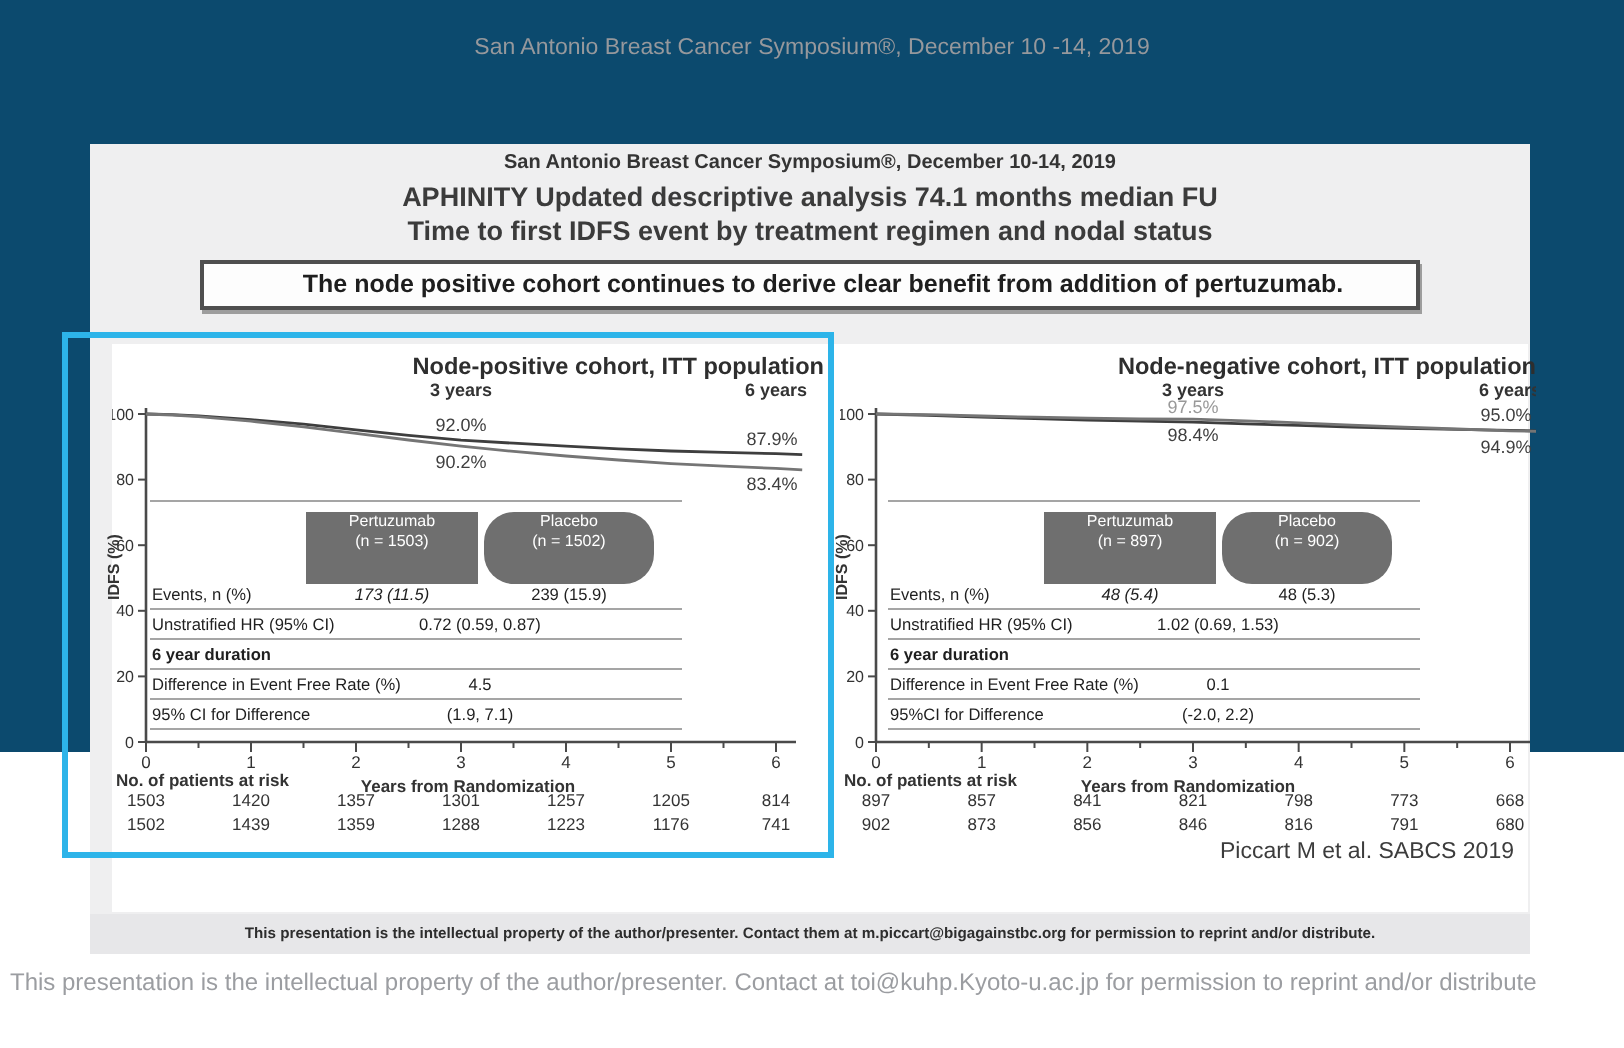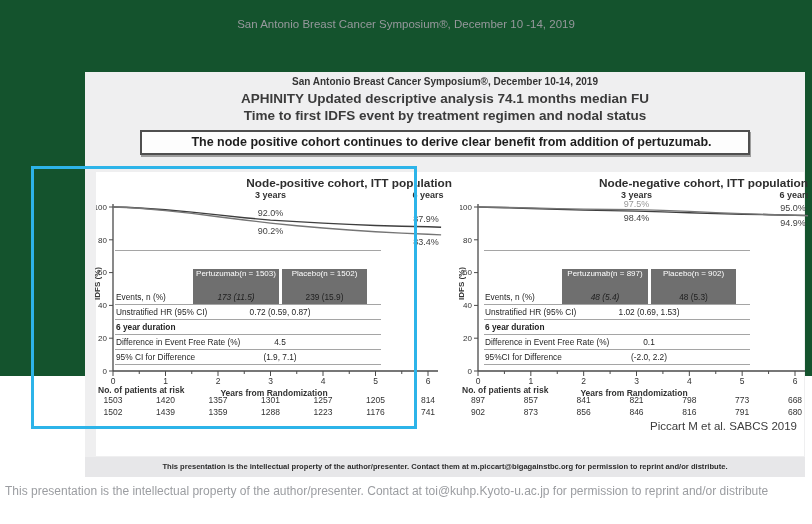--- a/index.html
+++ b/index.html
@@ -1,18 +1,18 @@
 <!DOCTYPE html>
 <html><head>
 <meta charset="utf-8">
 <style>
   * { margin:0; padding:0; box-sizing:border-box; }
   html,body { width:812px; height:524px; background:#ffffff; overflow:hidden;
     font-family:"Liberation Sans", sans-serif; }
-  .page { position:relative; width:812px; height:376px; background:#14532d; }
+  .page { position:relative; width:812px; height:376px; background:#0c4a6e; }
 
   .top-caption { position:absolute; top:18px; left:0; width:812px; text-align:center;
     font-size:11.5px; color:#96989c; }
   .bottom-caption { position:absolute; top:484px; left:5px; font-size:12px; color:#9b9da1;
     white-space:nowrap; }
 
   .slide { position:absolute; left:45px; top:72px; width:720px; height:405px;
     background:#efeff0; }
   .slide-header { position:absolute; top:4px; left:0; width:720px; text-align:center;
     font-size:10px; font-weight:bold; color:#343434; }
@@ -34,25 +34,25 @@
   .ylabel { position:absolute; left:-34px; top:105px; width:70px; text-align:center;
     transform:rotate(-90deg); font-size:8px; font-weight:bold; color:#333; }
   .xlabel { position:absolute; top:214px; left:0; right:0; text-align:center;
     font-size:8.5px; font-weight:bold; color:#333; }
   .atrisk-label { position:absolute; top:211px; left:2px; font-size:8.5px; font-weight:bold; color:#333; }
 
   .stats { position:absolute; width:266px; top:76px; z-index:2; }
   .chart-0 .stats { left:19px; }
   .chart-1 .stats { left:24px; }
   .st-header { position:relative; height:40px; border-top:1px solid #a5a5a5; }
-  .st-cell { position:absolute; top:18px; height:36px; background:#6f6f6f; color:#fff;
-    font-size:8px; text-align:center; display:flex; 
-    justify-content:center; line-height:1.2; }
+  .st-cell { position:absolute; top:5px; height:36px; background:#6f6f6f; color:#fff;
+    font-size:8px; text-align:center; display:flex; flex-direction:column;
+    line-height:1.2; }
   .st-cell-1 { left:78px; width:86px; }
-  .st-cell-2 { left:167px; width:85px; }
+  .st-cell-2 { left:167px; width:85px;border-radius:15px; }
   .st-row { position:relative; height:15px; line-height:15px;
     border-bottom:1px solid #a5a5a5; font-size:8.3px; color:#1f1f1f; }
   .st-label { position:absolute; left:1px; white-space:nowrap; }
   .st-bold .st-label { font-weight:bold; }
   .st-v1 { position:absolute; left:78px; width:86px; text-align:center;font-style:italic; }
   .st-v2 { position:absolute; left:167px; width:85px; text-align:center; }
   .st-span { position:absolute; left:78px; width:174px; text-align:center; }
 
   .credit { position:absolute; top:348px; right:8px; font-size:11.5px; color:#3c3c3c; }
   .slide-footer { position:absolute; left:0; top:385px; width:720px; height:20px;
@@ -62,21 +62,21 @@
   .highlight-box { position:absolute; left:31px; top:166px; width:386px; height:263px;
     border:3px solid #2db4e9; z-index:6; pointer-events:none; }
 </style>
 </head>
 <body>
 
 <div class="page">
 
   <div class="top-caption">San Antonio Breast Cancer Symposium®, December 10 -14, 2019</div>
 
-  <div class="slide" style="background: rgb(239, 239, 240); margin-left: 40px;">
+  <div class="slide" style="background: rgb(239, 239, 240);">
     <div class="slide-header">San Antonio Breast Cancer Symposium®, December 10-14, 2019</div>
     <div class="slide-title1">APHINITY Updated descriptive analysis 74.1 months median FU</div>
     <div class="slide-title2">Time to first IDFS event by treatment regimen and nodal status</div>
     <div class="callout">The node positive cohort continues to derive clear benefit from addition of pertuzumab.</div>
 
     <div class="white-band"></div>
 
     <div class="chart chart-0">
       <svg id="svg-0" class="c-svg" width="356" height="256">
           <line x1="17" y1="30" x2="17" y2="197" stroke="#4a4a4a" stroke-width="1.3"></line>

